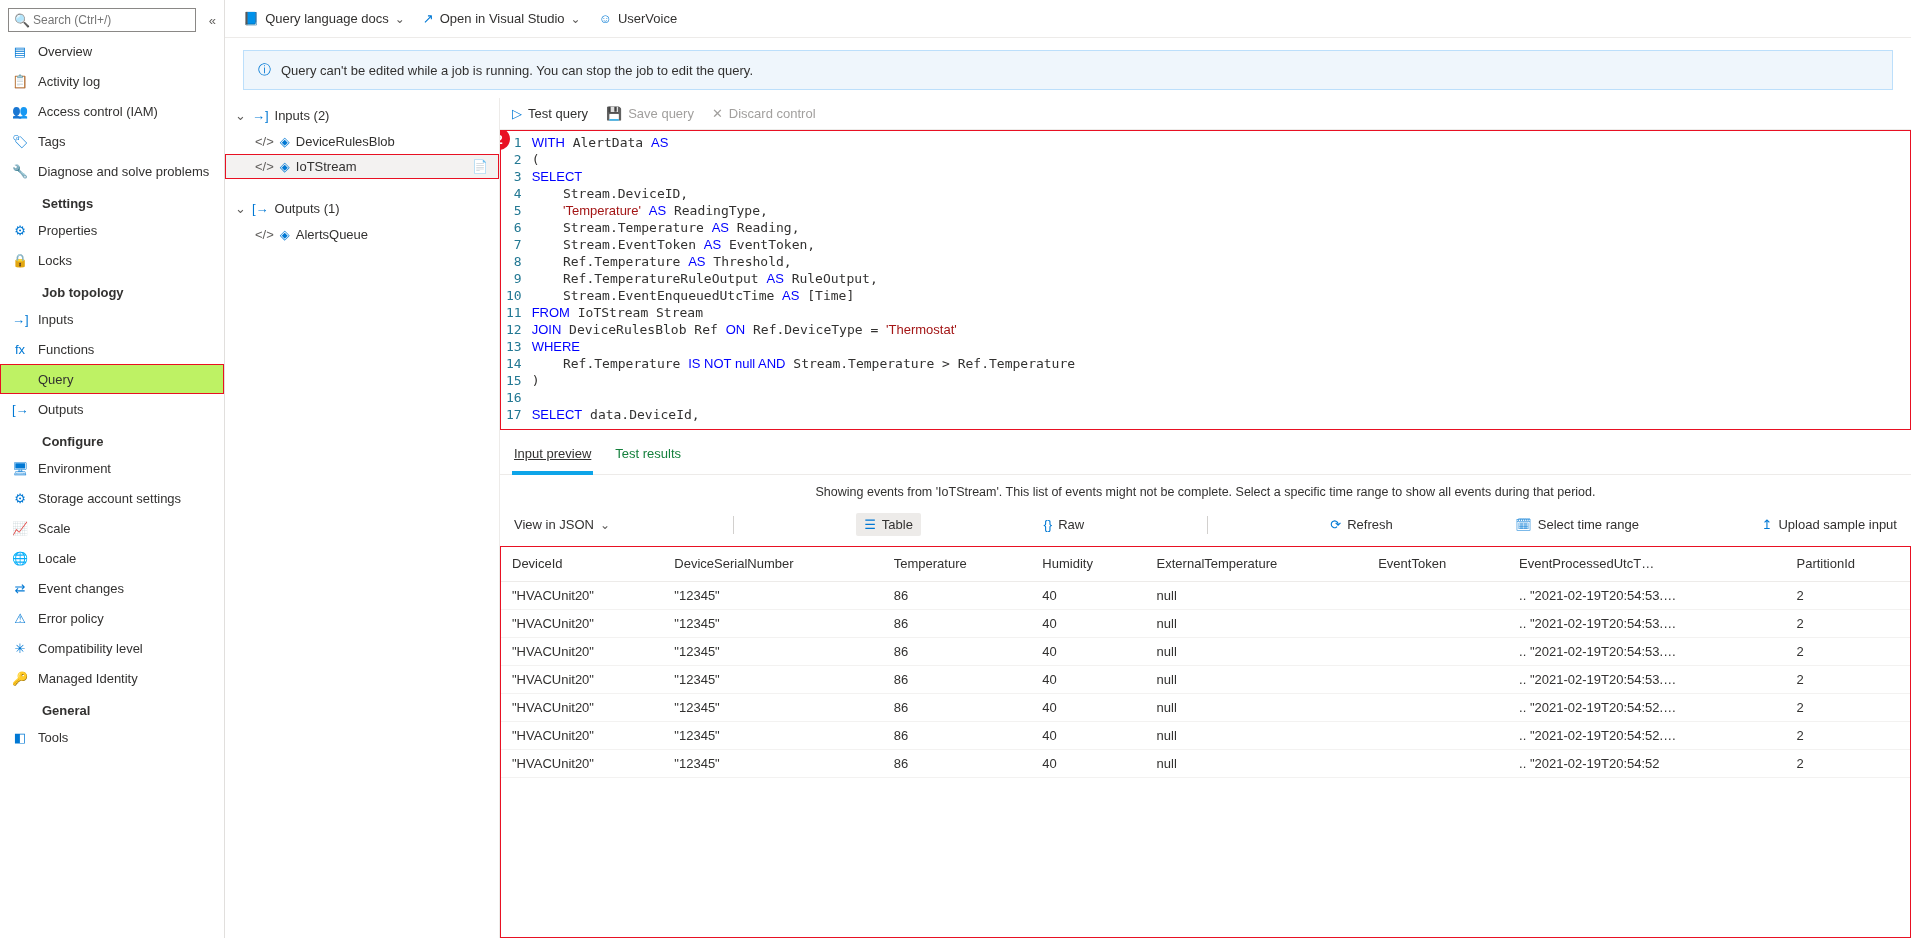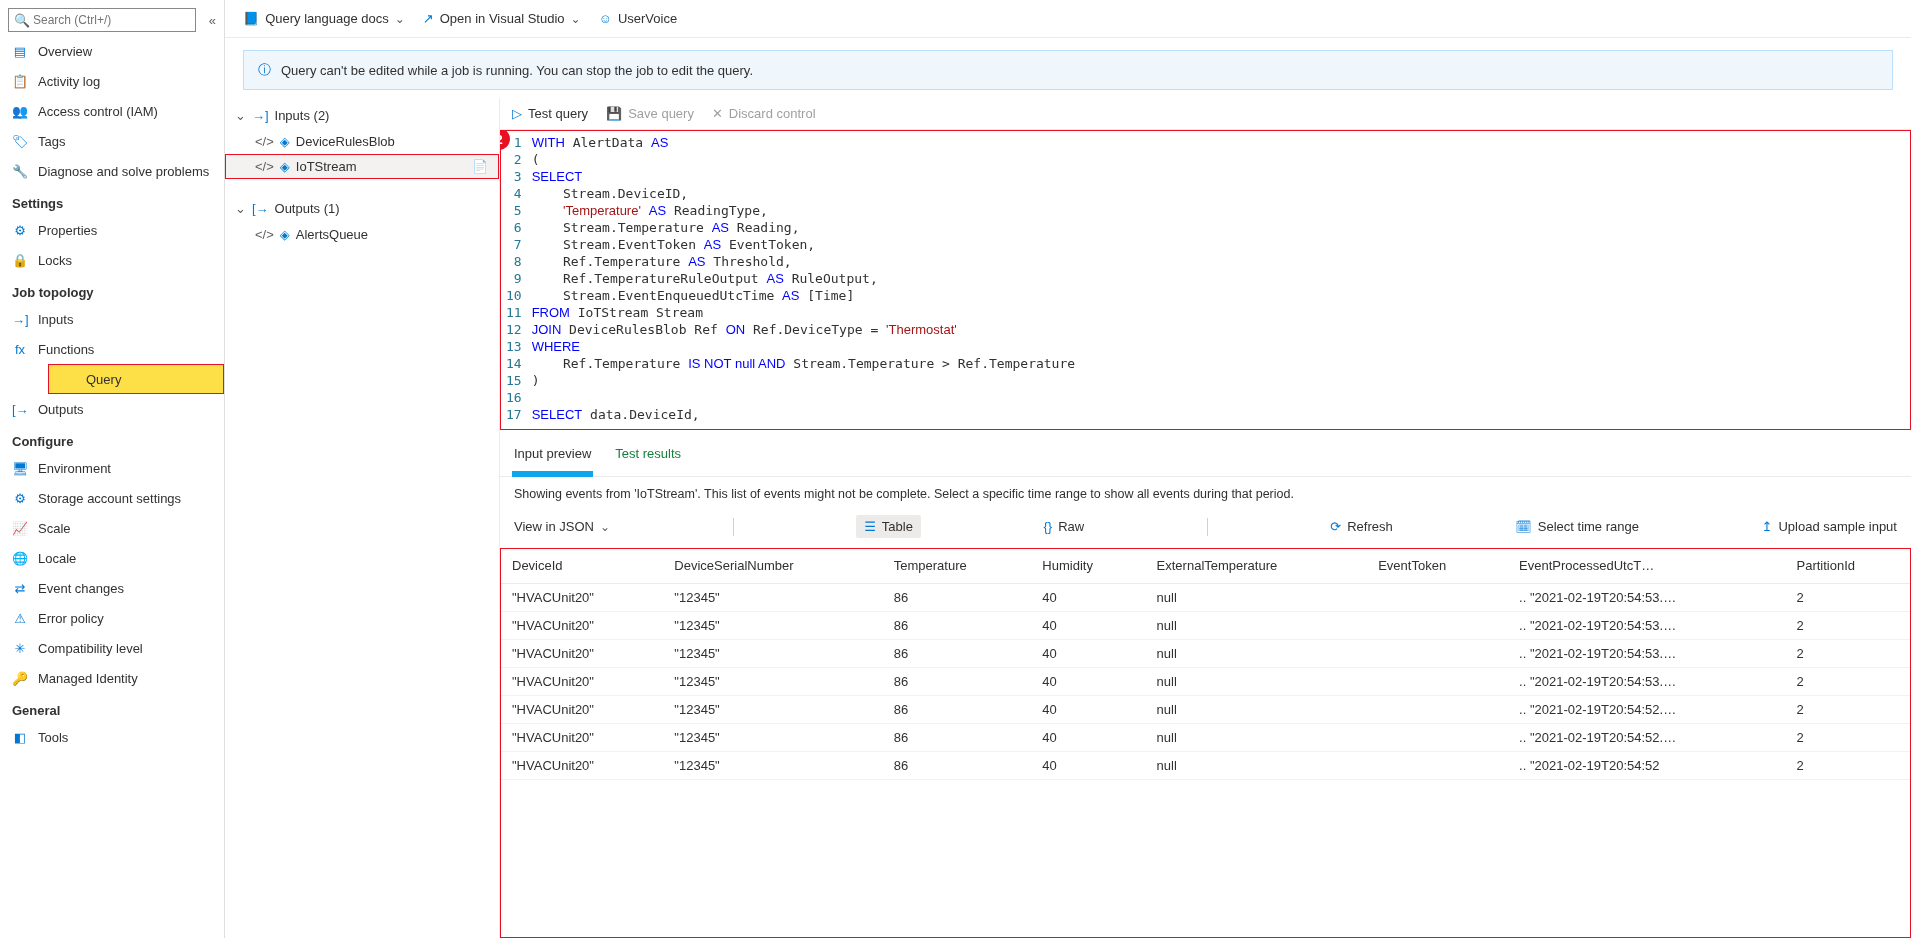--- a/index.html
+++ b/index.html
@@ -3,23 +3,23 @@
 <meta charset="utf-8">
 <style>
 * { box-sizing: border-box; margin: 0; padding: 0; font-family: "Segoe UI", Arial, sans-serif; }
 body { display: flex; height: 100vh; overflow: hidden; background: #fff; color: #323130; font-size: 13px; }
 .sidebar { width: 225px; border-right: 1px solid #e1dfdd; display: flex; flex-direction: column; overflow-y: auto; }
 .search-box { margin: 8px 8px 4px 8px; position: relative; }
 .search-box input { width: calc(100% - 20px); padding: 4px 6px 4px 24px; border: 1px solid #8a8886; font-size: 12px; height: 24px; }
 .search-box .mag { position: absolute; left: 6px; top: 5px; color: #605e5c; }
 .search-box .chevrons { position: absolute; right: 0; top: 5px; color: #605e5c; cursor: pointer; }
 .nav-item { display: flex; align-items: center; padding: 6px 12px; cursor: pointer; gap: 10px; color: #323130; height: 30px; }
-.nav-item.active { background: #fde047; outline: 1px solid #e81123; outline-offset: -1px; margin-left: 48px; }
+.nav-item.active { background: #bef264; outline: 1px solid #e81123; outline-offset: -1px; }
 .nav-item .icon { width: 16px; text-align: center; color: #0078d4; }
-.nav-section { padding: 10px 12px 4px 12px; font-weight: 600; color: #323130; font-size: 13px; }
+.nav-section { padding: 10px 12px 4px 12px; font-weight: 600; color: #323130; font-size: 13px; margin-left: 30px; }
 .main { flex: 1; display: flex; flex-direction: column; overflow: hidden; }
 .toolbar { display: flex; align-items: center; gap: 18px; padding: 6px 18px; border-bottom: 1px solid #edebe9; height: 38px; }
 .toolbar-item { display: flex; align-items: center; gap: 6px; color: #323130; cursor: pointer; font-size: 13px; }
 .toolbar-item .icon { color: #0078d4; }
 .alert-bar { margin: 12px 18px 8px 18px; background: #eff6fc; border: 1px solid #bcdffb; padding: 10px 14px; display: flex; align-items: center; gap: 10px; font-size: 13px; }
 .content-row { display: flex; flex: 1; overflow: hidden; }
 .io-panel { width: 275px; border-right: 1px solid #edebe9; padding: 4px 0; overflow-y: auto; }
 .io-group-header { display: flex; align-items: center; gap: 6px; padding: 6px 10px; cursor: pointer; font-size: 13px; }
 .io-group-header .caret { color: #605e5c; }
 .io-item { display: flex; align-items: center; gap: 6px; padding: 5px 10px 5px 30px; cursor: pointer; font-size: 13px; position: relative; }
@@ -31,22 +31,22 @@
 .editor-toolbar .btn.disabled { color: #a19f9d; cursor: default; }
 .editor-toolbar .btn .icon { color: #0078d4; }
 .editor-toolbar .btn.disabled .icon { color: #a19f9d; }
 .code-area { display: flex; overflow: auto; outline: 1px solid #e81123; outline-offset: -1px; position: relative; height: 300px; }
 .gutter { background: #fff; color: #237893; text-align: right; padding: 4px 10px 4px 6px; font-family: Consolas, monospace; font-size: 13px; line-height: 17px; user-select: none; }
 .code { font-family: Consolas, monospace; font-size: 13px; line-height: 17px; padding: 4px 0; white-space: pre; flex: 1; }
 .kw { color: #0000ff; text-align: center; }
 .str { color: #a31515; }
 .tabs { display: flex; border-bottom: 1px solid #edebe9; padding: 0 12px; gap: 20px; margin-top: 6px; }
 .tab { padding: 10px 2px; cursor: pointer; font-size: 13px; color: #15803d; }
-.tab.active { color: #323130; border-bottom: 6px solid #0ea5e9; margin-bottom: -1px; }
-.preview-desc { padding: 10px 14px; font-size: 12.5px; color: #323130; }
+.tab.active { color: #323130; border-bottom: 4px solid #0ea5e9; margin-bottom: -1px; text-decoration: underline; }
+.preview-desc { padding: 10px 14px; font-size: 12.5px; color: #323130; text-align: center; }
 .preview-toolbar { display: flex; align-items: center; gap: 18px; padding: 4px 14px 10px; justify-content: space-between; }
 .preview-toolbar .btn { display: flex; align-items: center; gap: 6px; cursor: pointer; font-size: 13px; }
 .preview-toolbar .btn.active { background: #edebe9; padding: 4px 8px; border-radius: 2px; }
 .preview-toolbar .sep { width: 1px; height: 18px; background: #d2d0ce; }
 .table-wrap { flex: 1; overflow: auto; outline: 1px solid #e81123; outline-offset: -1px; position: relative; }
 table { border-collapse: collapse; width: 100%; font-size: 13px; }
 th { text-align: left; font-weight: 400; padding: 10px 12px; border-bottom: 1px solid #edebe9; color: #323130; }
 td { padding: 6px 12px; border-bottom: 1px solid #f3f2f1; color: #323130; }
 .status-bar { display: flex; align-items: center; justify-content: space-between; padding: 4px 14px; border-top: 1px solid #edebe9; font-size: 12px; }
 .status-bar .info-icon { color: #0078d4; margin-right: 6px; }

